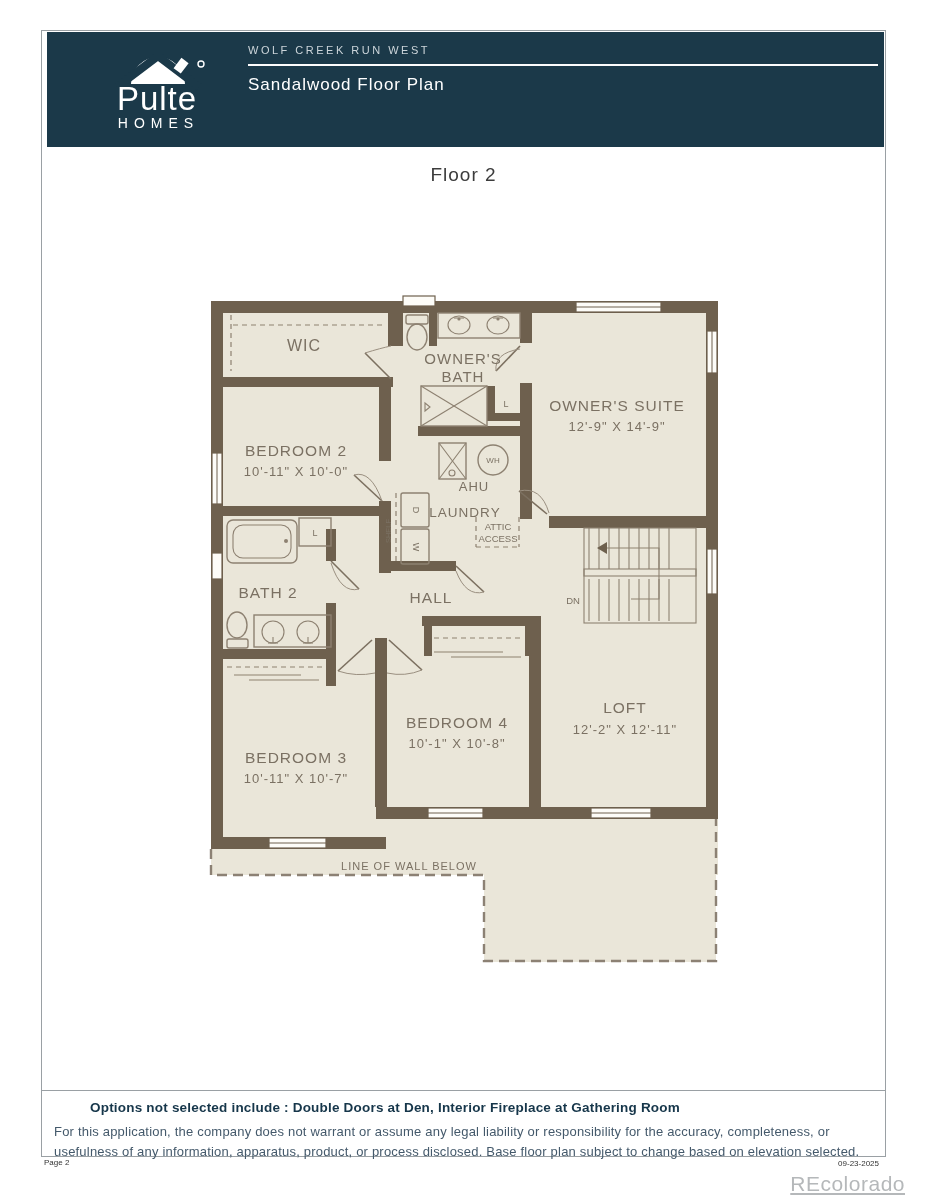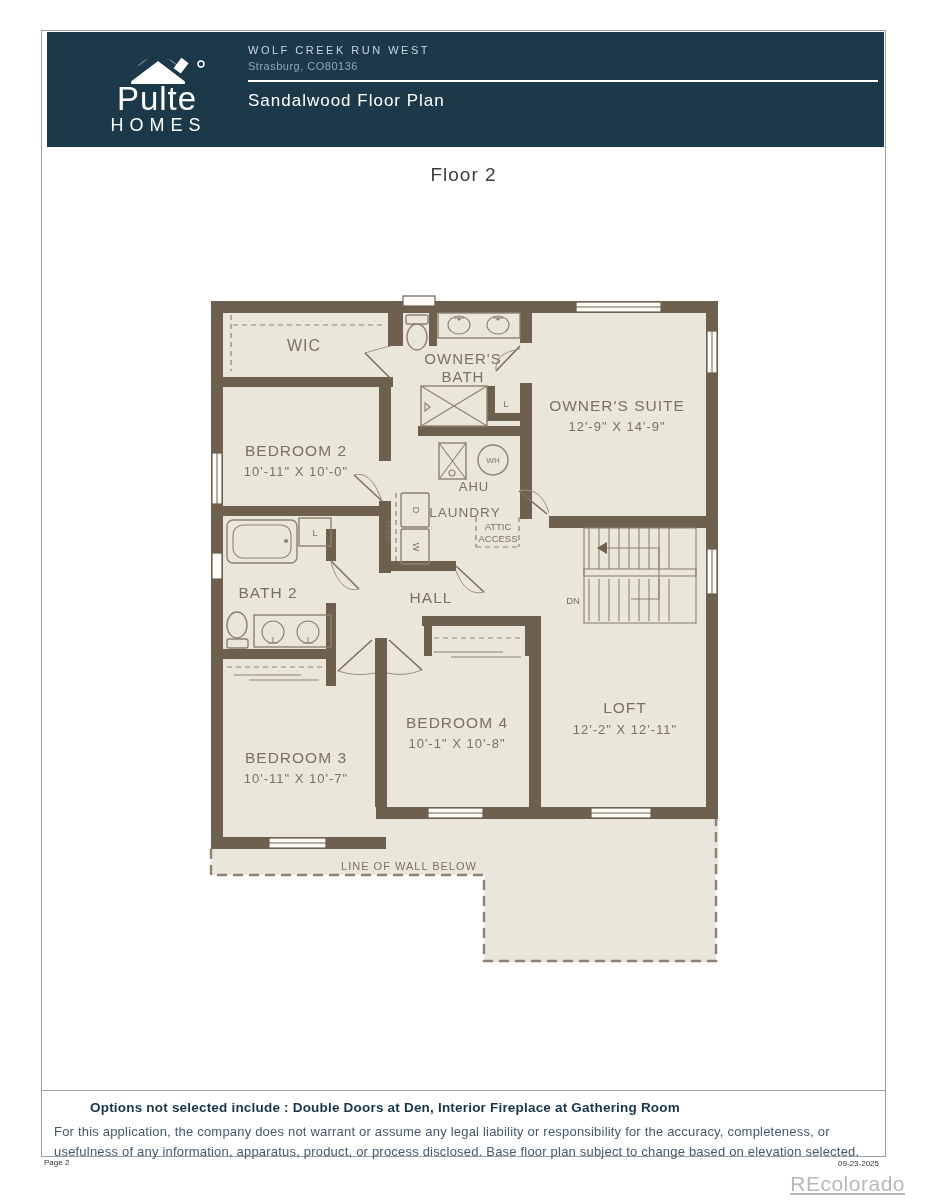--- a/index.html
+++ b/index.html
@@ -5,21 +5,21 @@
   html,body{margin:0;padding:0;background:#fff;}
   .page{position:relative;width:927px;height:1200px;background:#fff;overflow:hidden;
         font-family:"Liberation Sans",sans-serif;}
   .frame{position:absolute;left:41px;top:30px;width:843px;height:1125px;
          border:1px solid #9aa0a4;background:#fff;}
   
   .hdr{position:absolute;left:5px;top:1px;right:1px;height:115px;background:#1b3949;}
   .logo{position:absolute;left:45px;top:8px;width:130px;height:100px;text-align:center;}
   .logo svg{display:block;margin:0 auto;}
   .brand{color:#fff;font-weight:normal;font-size:33px;letter-spacing:1px;line-height:26px;margin-top:-6px;}
-  .brand-sub{color:#fff;font-size:18px;letter-spacing:6px;margin-top:3px;margin-left:3px;}
+  .brand-sub{color:#fff;font-size:14px;letter-spacing:6px;margin-top:3px;margin-left:3px;}
   .hdr-text{position:absolute;left:201px;top:12px;right:6px;}
   .community{color:#ccd5da;font-size:11px;letter-spacing:2.5px;}
   .location{color:#93a7b2;font-size:11px;margin-top:4px;letter-spacing:.5px;}
   .hdr-line{height:2px;background:#fdfdfd;margin-top:8px;margin-bottom:9px;}
   .plan-title{color:#ffffff;font-size:17px;letter-spacing:1px;}
   .specs{color:#dde5e9;font-size:12.5px;margin-top:6px;letter-spacing:.6px;}
   
   .floor-label{position:absolute;left:0;top:133px;width:100%;text-align:center;
                color:#3c3c3c;font-size:19px;letter-spacing:1px;}
   svg.plan{position:absolute;left:144px;top:252px;}
@@ -56,21 +56,20 @@
           <path d="M34,44 A27,27 0 0 1 88,44 Z" fill="#ffffff"></path>
           <polyline points="20,47 61,16 102,47" fill="none" stroke="#1b3949" stroke-width="8"></polyline>
           <rect x="80" y="19" width="9" height="13" fill="#ffffff" transform="rotate(37 84 25)"></rect>
           <circle cx="104" cy="24" r="3" fill="none" stroke="#ffffff" stroke-width="1.4"></circle>
         </svg>
         <div class="brand">Pulte</div>
         <div class="brand-sub">HOMES</div>
       </div>
       <div class="hdr-text">
         <div class="community">WOLF CREEK RUN WEST</div>
-        <div class="location">Strasburg, CO80136</div>
         <div class="hdr-line"></div>
         <div class="plan-title">Sandalwood Floor Plan</div>
       </div>
     </div>
 
     <div class="floor-label">Floor 2</div>
 
     <svg class="plan" width="565" height="695" viewBox="185 282 565 695">
 
       <rect class="floor" x="210" y="300" width="507" height="574"></rect>

